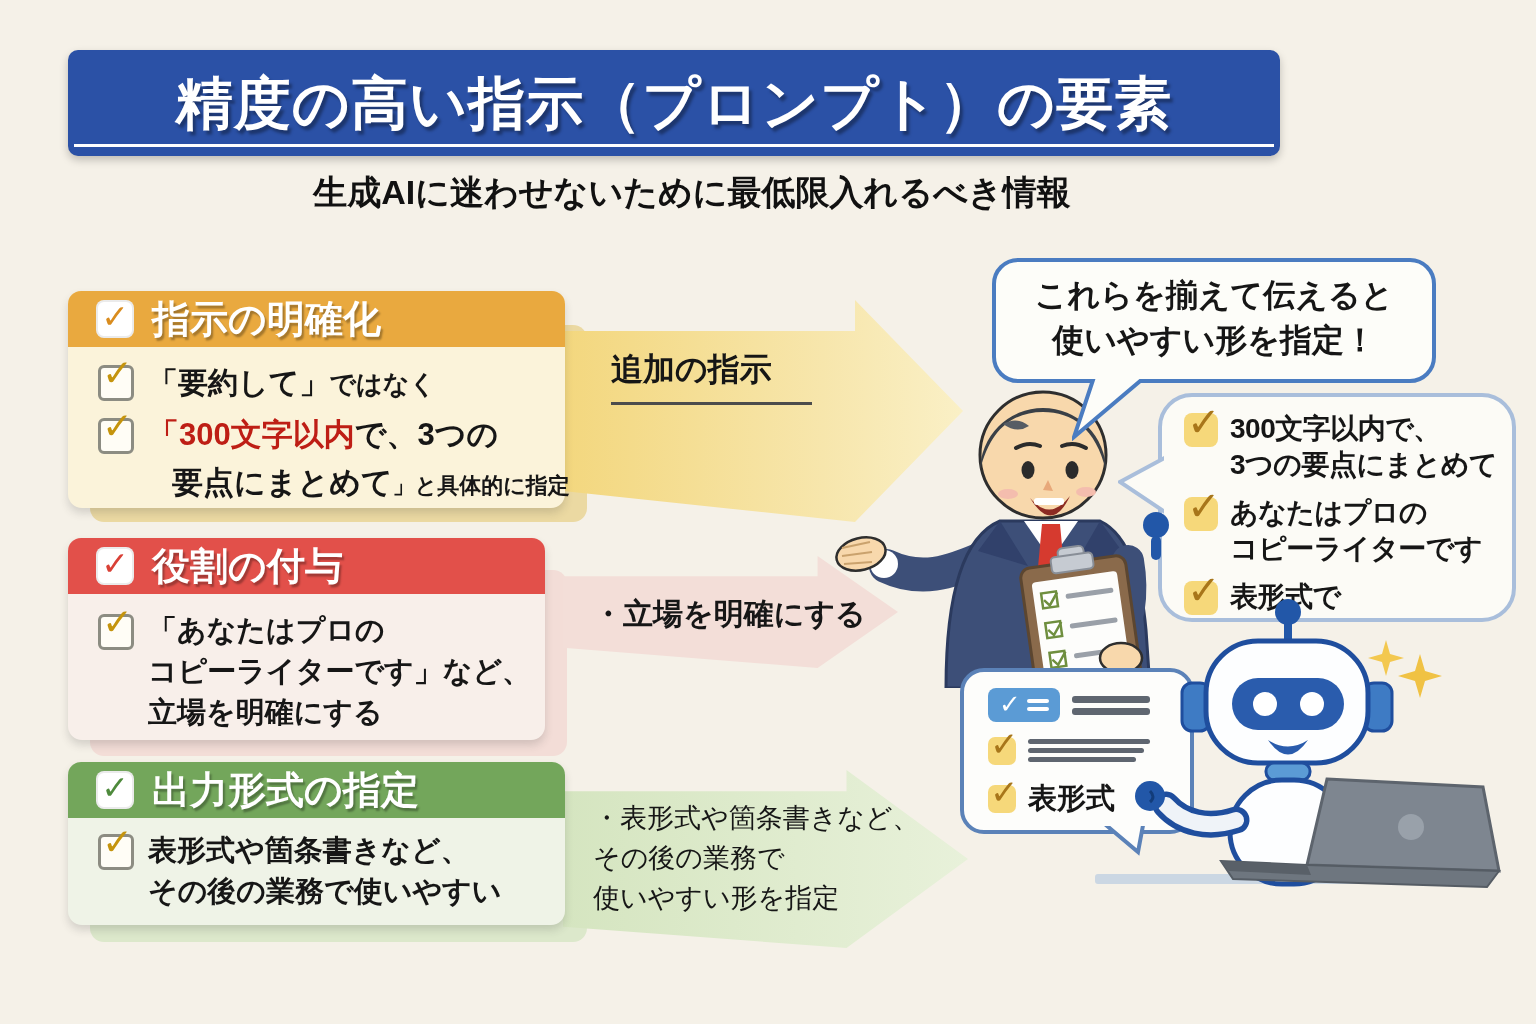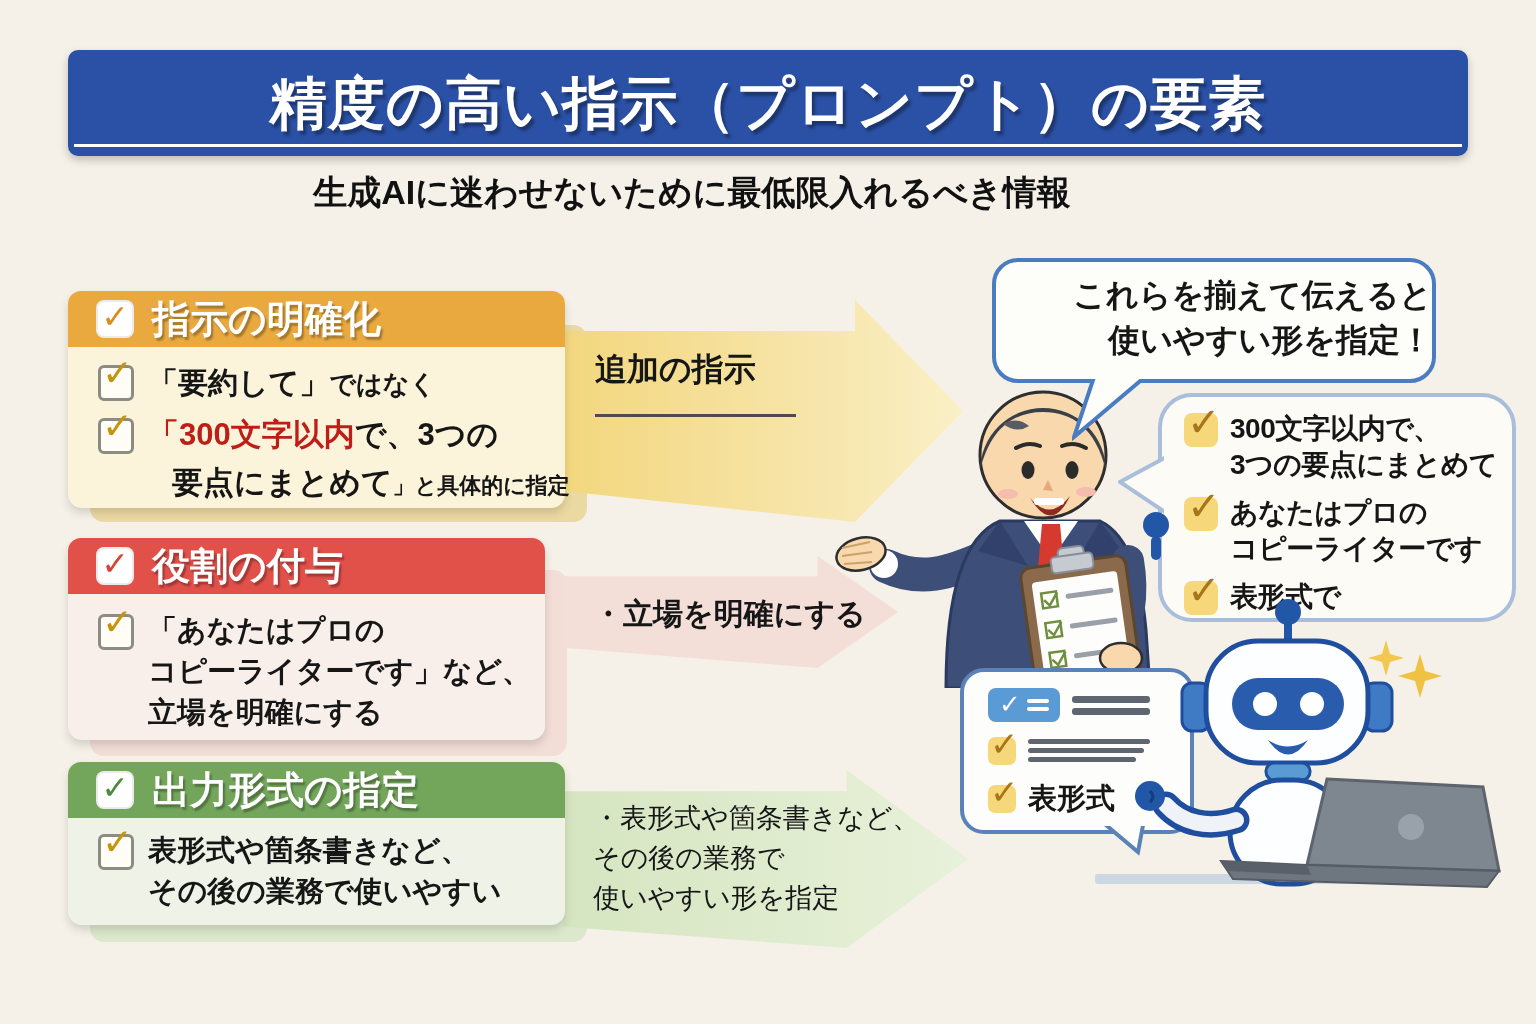--- a/index.html
+++ b/index.html
@@ -5,21 +5,21 @@
   html,body{margin:0;padding:0}
   body{
     width:1536px;height:1024px;position:relative;overflow:hidden;
     background:#F5F1E8;
     font-family:"Liberation Sans","DejaVu Sans",sans-serif;
     color:#161616;
   }
   .abs{position:absolute}
 
   
-  .banner{left:68px;top:50px;width:1400px;height:106px;background:#2B51A6;border-radius:10px;box-shadow:0 4px 8px rgba(0,0,0,.22)}
+  .banner{left:68px;top:50px;width:1212px;height:106px;background:#2B51A6;border-radius:10px;box-shadow:0 4px 8px rgba(0,0,0,.22)}
   .banner-line{position:absolute;left:6px;right:6px;bottom:9px;height:3px;background:#fff}
   .banner-title{position:absolute;left:0;width:100%;top:16px;text-align:center;font-size:57px;font-weight:800;color:#fff;letter-spacing:1px;text-shadow:3px 4px 3px rgba(0,0,0,.35);white-space:nowrap}
   .subtitle{left:0;top:170px;width:1384px;text-align:center;font-size:34px;font-weight:800;color:#111;white-space:nowrap}
 
   
   .card-shadow{border-radius:14px;z-index:1}
   .card{border-radius:14px;z-index:2;box-shadow:0 5px 8px rgba(60,60,60,.18)}
   .card-header{height:56px;border-radius:13px 13px 0 0;display:flex;align-items:center;gap:18px;padding-left:28px}
   .card-title{font-size:38px;font-weight:800;color:#fff;text-shadow:2px 3px 2px rgba(0,0,0,.3);white-space:nowrap}
   .card-body{padding:14px 0 0 30px}
@@ -36,30 +36,30 @@
   .t-norm{font-size:26px;font-weight:700}
   .t-red{font-size:31px;font-weight:800;color:#BE1E15}
   .t-mid{font-size:31px;font-weight:800}
   .t-big2{font-size:31px;font-weight:800}
   .t-tail{font-size:22px;font-weight:800}
   .t-line{font-size:29px;font-weight:800;line-height:41px;white-space:nowrap}
 
   
   .arrow{z-index:1}
   .arrow1{left:563px;top:300px;width:400px;height:222px;background:linear-gradient(90deg,#F3D77E 0%,#F7E6AC 65%,#FAF0C6 100%);clip-path:polygon(0 14%,73% 14%,73% 0,100% 50%,73% 100%,0 86%)}
-  .arrow1-title{position:absolute;left:32px;top:48px;font-size:32px;font-weight:800;border-bottom:3px solid #4c4c4c;padding:0 40px 22px 0;white-space:nowrap}
+  .arrow1-title{position:absolute;left:48px;top:48px;font-size:32px;font-weight:800;border-bottom:3px solid #4c4c4c;padding:0 40px 10px 0;white-space:nowrap}
   .arrow1-items{position:absolute;left:24px;top:116px;font-size:27px;font-weight:800;line-height:42px;white-space:nowrap}
   .arrow2{left:563px;top:556px;width:335px;height:112px;background:#F3DED8;clip-path:polygon(0 18%,76% 18%,76% 0,100% 50%,76% 100%,0 82%)}
   .arrow2-text{position:absolute;left:30px;top:38px;font-size:30px;font-weight:800;white-space:nowrap}
   .arrow3{left:563px;top:770px;width:405px;height:178px;background:linear-gradient(90deg,#D5E5C0,#E8F1DA);clip-path:polygon(0 12%,70% 12%,70% 0,100% 50%,70% 100%,0 88%)}
   .arrow3-text{position:absolute;left:30px;top:28px;font-size:27px;font-weight:400;line-height:40px;white-space:nowrap}
 
   
   .bubble-top{left:992px;top:258px;width:436px;height:117px;background:#FDFDF9;border:4px solid #4A7CC1;border-radius:26px;z-index:3}
-  .bubble-top-text{position:absolute;left:0;width:100%;top:11px;text-align:right;font-size:32px;font-weight:800;line-height:45px;white-space:nowrap}
+  .bubble-top-text{position:absolute;left:0;width:100%;top:11px;text-align:center;font-size:32px;font-weight:800;line-height:45px;white-space:nowrap}
   .bubble-right{left:1158px;top:393px;width:350px;height:221px;background:#FCFBF6;border:4px solid #A9BEDB;border-radius:34px;z-index:3}
   .bubble-right .inner{position:absolute;left:22px;top:14px;display:flex;flex-direction:column;gap:12px}
   .b-item{display:flex;gap:12px;align-items:flex-start}
   .b-text{font-size:28px;font-weight:800;line-height:36px;letter-spacing:-0.5px;white-space:nowrap}
 
   .cb-yellow{position:relative;width:34px;height:34px;background:#F6D87A;border-radius:8px;flex:none;margin-top:2px}
   .cb-yellow .check{position:absolute;left:3px;top:-11px;font-size:40px;color:#A8761A;font-weight:900;line-height:1}
 
   
   .out-card{left:960px;top:668px;width:226px;height:158px;background:#FDFDFB;border:4px solid #5B82B8;border-radius:24px;z-index:4}

